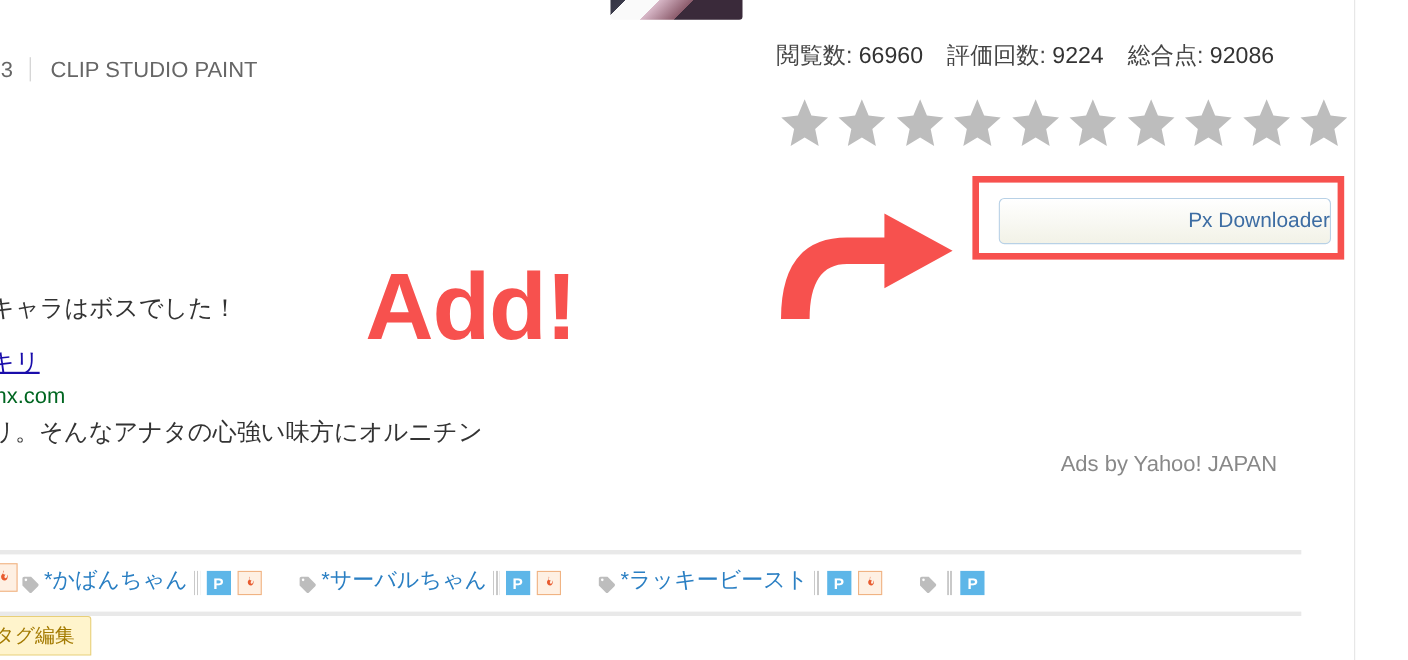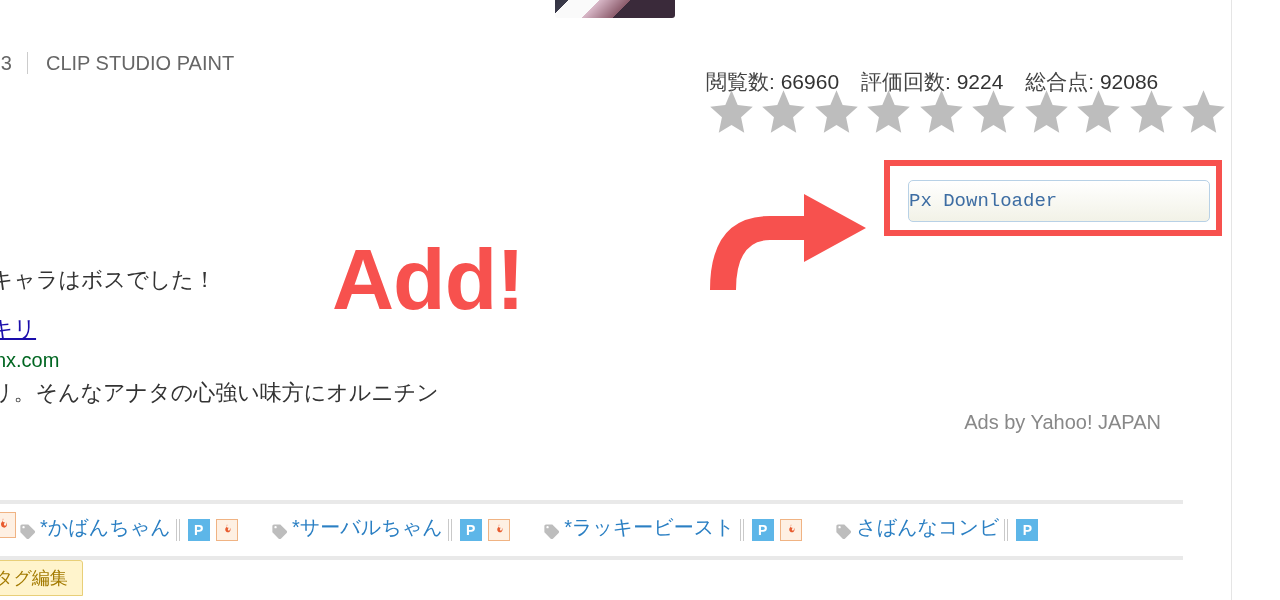--- a/index.html
+++ b/index.html
@@ -6,28 +6,28 @@
     body { margin: 0; font-family: "Hiragino Kaku Gothic ProN", "Meiryo", sans-serif; background: #fff; width: 1280px; height: 600px; position: relative; overflow: hidden; }
     .content-panel { position: absolute; left: 0; top: 0; right: 48px; bottom: 0; border-right: 1px solid #e5e5e5; }
     .image-strip { position: absolute; top: -18px; left: 555px; width: 120px; height: 36px; background: linear-gradient(135deg, #2b2b3a 0%, #3a3a4a 20%, #fafafa 20%, #fafafa 40%, #d9b9c9 40%, #8b5b6b 60%, #3a2a3a 60%, #3a2a3a 100%); border-radius: 0 0 3px 3px; }
     .meta-row { position: absolute; top: 52px; left: -54px; font-size: 20px; color: #666; white-space: nowrap; }
     .meta-divider { display: inline-block; width: 1px; height: 22px; background: #ccc; vertical-align: -4px; margin: 0 12px 0 10px; }
     .caption { position: absolute; top: 265px; left: -54px; font-size: 22px; color: #333; white-space: nowrap; }
     .ad-link { position: absolute; top: 314px; left: -54px; font-size: 22px; color: #1a0dab; text-decoration: underline; white-space: nowrap; }
     .ad-domain { position: absolute; top: 349px; left: -54px; font-size: 20px; color: #006621; white-space: nowrap; }
     .ad-desc { position: absolute; top: 378px; left: -54px; font-size: 22px; color: #333; white-space: nowrap; }
     .ads-by { position: absolute; top: 411px; right: 70px; font-size: 20px; color: #888; white-space: nowrap; }
-    .stats-row { position: absolute; top: 68px; left: 706px; font-size: 21px; color: #333; white-space: nowrap; text-align: center; }
+    .stats-row { position: absolute; top: 36px; left: 706px; font-size: 21px; color: #333; white-space: nowrap; text-align: center; }
     .stats-row .label { color: #444; }
     .stats-row .value { color: #333; margin-right: 16px; }
     .stars { position: absolute; top: 86px; left: 706px; white-space: nowrap; }
     .star-icon { display: inline-block; margin-right: -3px; }
     .star-icon svg { width: 51px; height: 51px; fill: #bdbdbd; }
     .download-highlight { position: absolute; top: 160px; left: 884px; width: 338px; height: 76px; border: 6px solid #f7514e; }
-    .download-btn { position: absolute; top: 14px; left: 18px; width: 302px; height: 42px; background: linear-gradient(#ffffff, #f2f2e7); border: 1px solid #b8d1e6; border-radius: 5px; color: #3d6da3; font-size: 19px; text-align: left; line-height: 40px; cursor: pointer; font-family: Liberation Mono, monospace; }
+    .download-btn { position: absolute; top: 14px; left: 18px; width: 302px; height: 42px; background: linear-gradient(#ffffff, #f2f2e7); border: 1px solid #b8d1e6; border-radius: 5px; color: #3d6da3; font-size: 19px; text-align: right; line-height: 40px; cursor: pointer; }
     .annotation-text { position: absolute; top: 210px; left: 332px; font-size: 86px; font-weight: 800; color: #f7514e; letter-spacing: -1px; white-space: nowrap; margin-top: 20px; }
     .annotation-arrow { position: absolute; top: 190px; left: 700px; }
     .annotation-arrow svg { width: 170px; height: 120px; fill: #f7514e; }
     .tags-strip { position: absolute; left: -10px; right: 48px; top: 500px; height: 60px; border-top: 4px solid #e9e9e9; border-bottom: 4px solid #e9e9e9; background: #fff; padding-top: 10px; white-space: nowrap; }
     .top-tag-box { position: absolute; left: 0; top: 8px; width: 26px; height: 26px; background: #fef0e3; border: 1px solid #f0b383; display: flex; align-items: center; justify-content: center; }
     .top-tag-box svg { width: 16px; height: 16px; }
     .tag-chip { display: inline-flex; align-items: flex-end; margin-left: 28px; font-size: 20px; }
     .tag-chip:first-of-type { margin-left: 66px; }
     .tag-icon { width: 19px; height: 19px; margin-right: 3px; }
     .tag-icon svg { width: 19px; height: 19px; fill: #bdbdbd; }
@@ -158,21 +158,20 @@
           <svg viewBox="0 0 24 24">
             <path fill="#e85b2f" d="M12 2c2 4-3 5-3 9 0 3 2 5 5 5 2 0 4-2 4-5 0-2-1-3-1-3s1 5-2 5c-2 0-2-3 0-5 0 0-5 1-3-6z"></path>
           </svg>
         </span>
     </span>
 
     <span class="tag-chip">
       <span class="tag-icon"><svg viewBox="0 0 24 24">
             <path d="M21 11l-8-8H5c-1 0-2 1-2 2v8l8 8c.8.8 2 .8 2.8 0l7.2-7.2c.8-.8.8-2 0-2.8zM7 8a1.5 1.5 0 110-3 1.5 1.5 0 010 3z"></path>
           </svg></span>
-      <span class="tag-text">さばんなコンビ</span>
       <span class="divider-v"></span>
       <span class="mini-sq mini-p">P</span>
     </span>
   </div>
 
   <div class="tagedit-badge">タグ編集</div>
 
 </div>
 
 </body></html>

